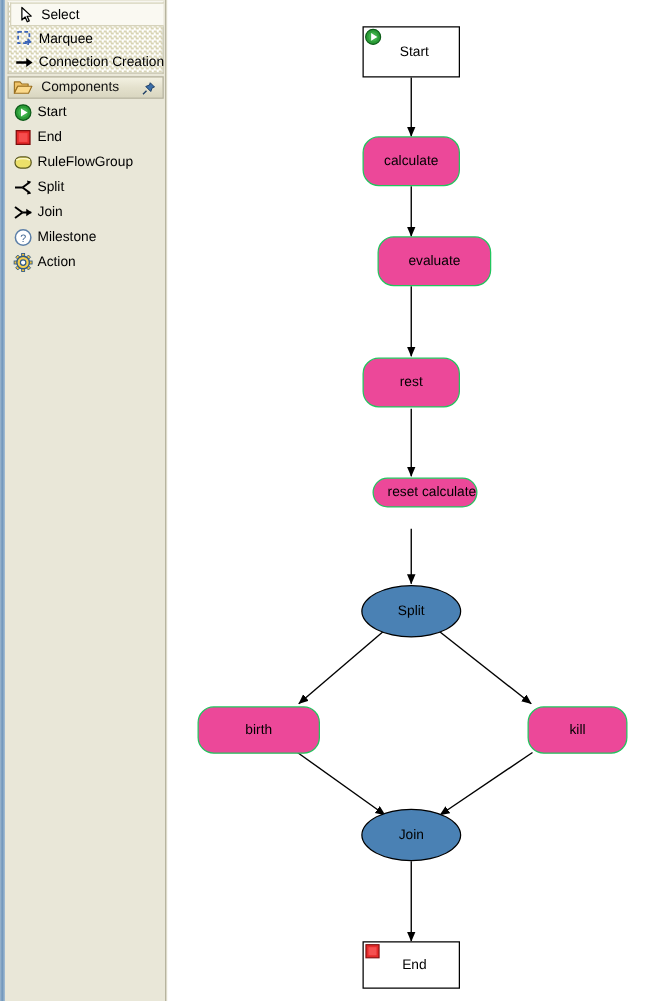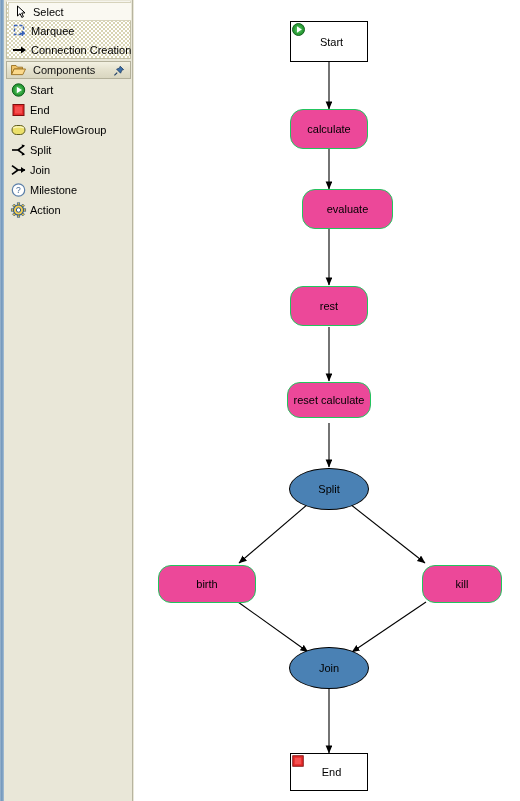--- a/index.html
+++ b/index.html
@@ -308,21 +308,21 @@
     </div>
 
     <div class="node node-task" style="left:156px;top:189px;width:91px;height:40px;margin-left:12px;">
       <span>evaluate</span>
     </div>
 
     <div class="node node-task" style="left:156px;top:286px;width:78px;height:40px;justify-content:center;">
       <span>rest</span>
     </div>
 
-    <div class="node node-task" style="left:153px;top:382px;width:84px;height:36px;">
+    <div class="node node-task" style="left:164px;top:382px;width:84px;height:24px;justify-content:flex-end;">
       <span>reset calculate</span>
     </div>
 
     <div class="node node-gateway" style="left:155px;top:468px;width:80px;height:42px;">
       <span class="glabel">Split</span>
     </div>
 
     <div class="node node-task" style="left:24px;top:565px;width:98px;height:38px;">
       <span>birth</span>
     </div>

